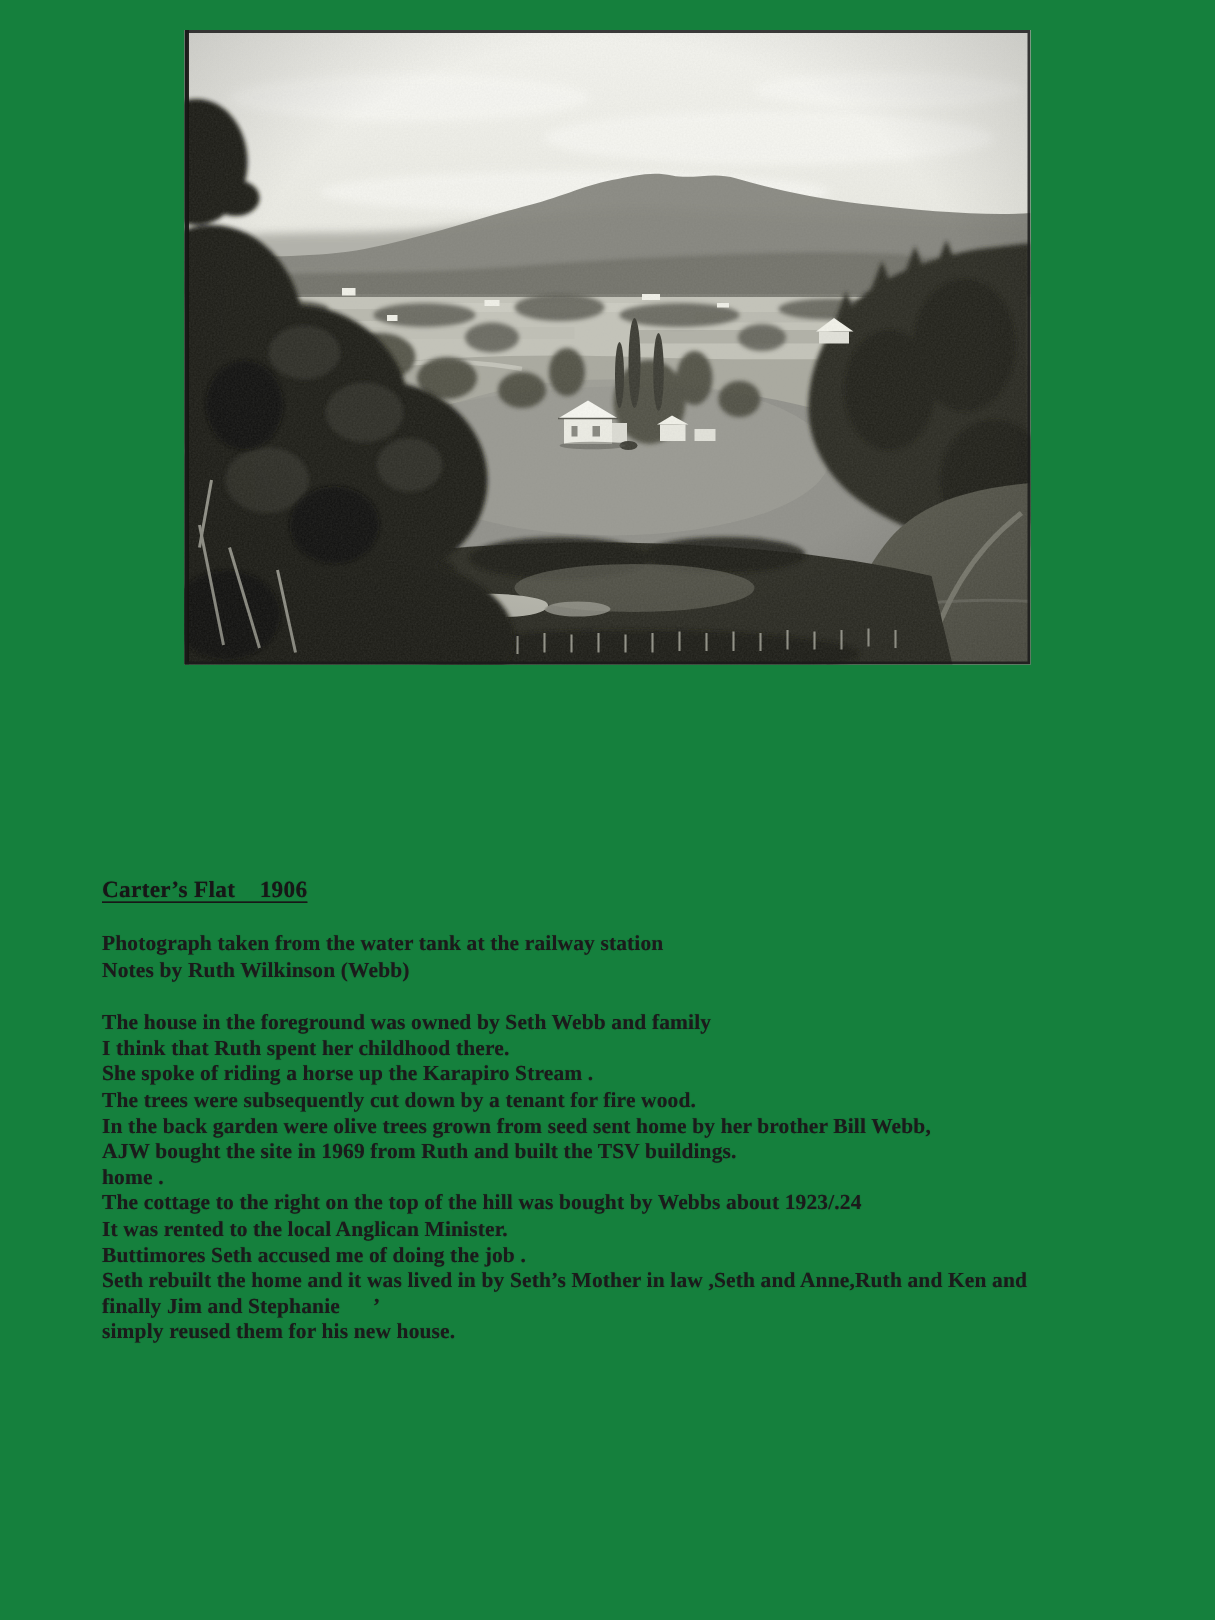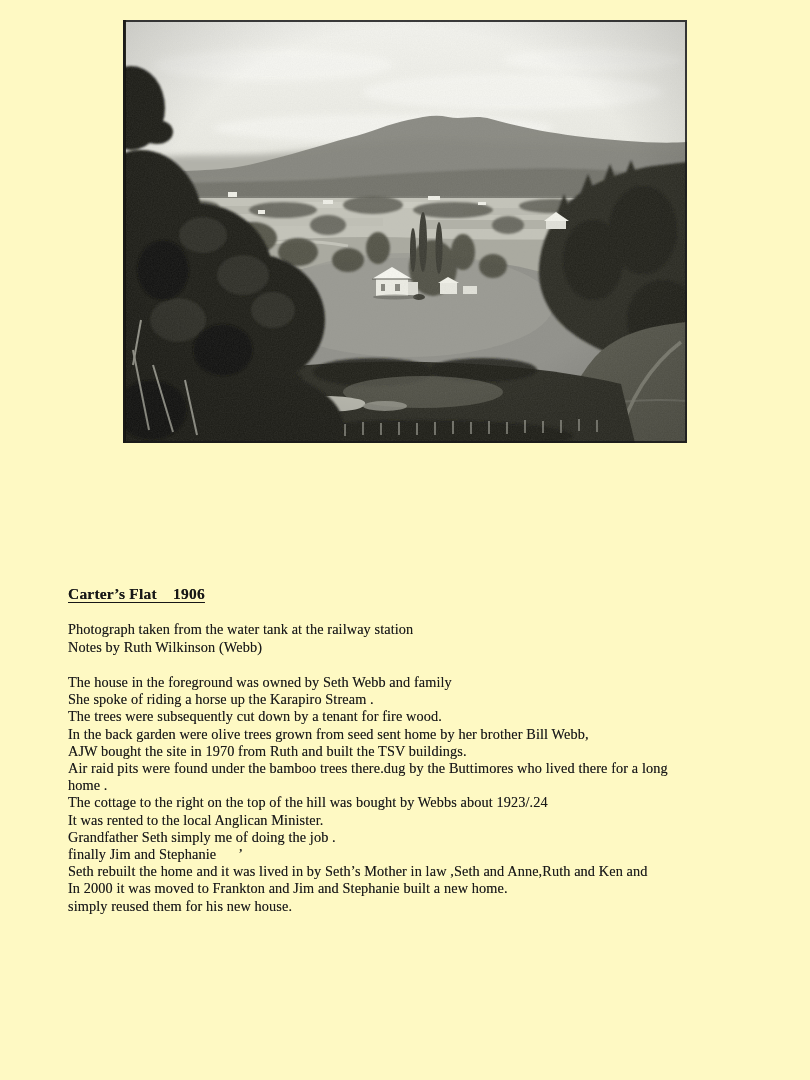--- a/index.html
+++ b/index.html
@@ -1,18 +1,18 @@
 <!DOCTYPE html>
 <html><head>
 <meta charset="utf-8">
 <style>
   html,body { margin:0; padding:0; background:#ffffff; }
   .page {
     position:relative; width:810px; height:1080px;
-    background:#fef9c3; overflow:hidden;
+    background:#15803d; overflow:hidden;
     font-family:"Liberation Serif", serif;
   }
   .photo-frame {
     position:absolute; left:123px; top:20px; width:564px; height:423px;
     background:#e8e8e2;
   }
   .photo-frame svg { display:block; width:564px; height:423px; }
   .doc-title {
     position:absolute; left:68px; top:585px;
     font-size:15.5px; font-weight:bold; line-height:18px;
@@ -21,20 +21,21 @@
     text-shadow:0 0 0.6px rgba(25,25,25,0.65);
     letter-spacing:0.2px;
   }
   .intro-block { position:absolute; left:68px; top:620px; }
   .body-block  { position:absolute; left:68px; top:674px; }
   .line {
     font-size:14.3px; line-height:17.2px; white-space:pre;
     color:#1b1b1b;
     text-shadow:0 0 0.55px rgba(30,30,30,0.55);
     letter-spacing:0.1px;
+    font-weight:bold;
   }
   .intro-block .line { line-height:18px; }
 </style>
 </head>
 <body>
 
 <div class="page">
 
   <div class="photo-frame">
     <svg viewBox="0 0 564 423" xmlns="http://www.w3.org/2000/svg">
@@ -228,28 +229,27 @@
 
   <div class="doc-title">Carter’s Flat    1906</div>
 
   <div class="intro-block">
     <div class="line">Photograph taken from the water tank at the railway station</div>
     <div class="line">Notes by Ruth Wilkinson (Webb)</div>
   </div>
 
   <div class="body-block">
     <div class="line">The house in the foreground was owned by Seth Webb and family</div>
+    <div class="line">I think that Ruth spent her childhood there.</div>
     <div class="line">She spoke of riding a horse up the Karapiro Stream .</div>
     <div class="line">The trees were subsequently cut down by a tenant for fire wood.</div>
     <div class="line">In the back garden were olive trees grown from seed sent home by her brother Bill Webb,</div>
-    <div class="line">AJW bought the site in 1970 from Ruth and built the TSV buildings.</div>
-    <div class="line">Air raid pits were found under the bamboo trees there.dug by the Buttimores who lived there for a long</div>
+    <div class="line">AJW bought the site in 1969 from Ruth and built the TSV buildings.</div>
     <div class="line">home .</div>
     <div class="line">The cottage to the right on the top of the hill was bought by Webbs about 1923/.24</div>
     <div class="line">It was rented to the local Anglican Minister.</div>
-    <div class="line">Grandfather Seth simply me of doing the job .</div>
+    <div class="line">Buttimores Seth accused me of doing the job .</div>
+    <div class="line">Seth rebuilt the home and it was lived in by Seth’s Mother in law ,Seth and Anne,Ruth and Ken and</div>
     <div class="line">finally Jim and Stephanie      ’</div>
-    <div class="line">Seth rebuilt the home and it was lived in by Seth’s Mother in law ,Seth and Anne,Ruth and Ken and</div>
-    <div class="line">In 2000 it was moved to Frankton and Jim and Stephanie built a new home.</div>
     <div class="line">simply reused them for his new house.</div>
   </div>
 
 </div>
 
 </body></html>

